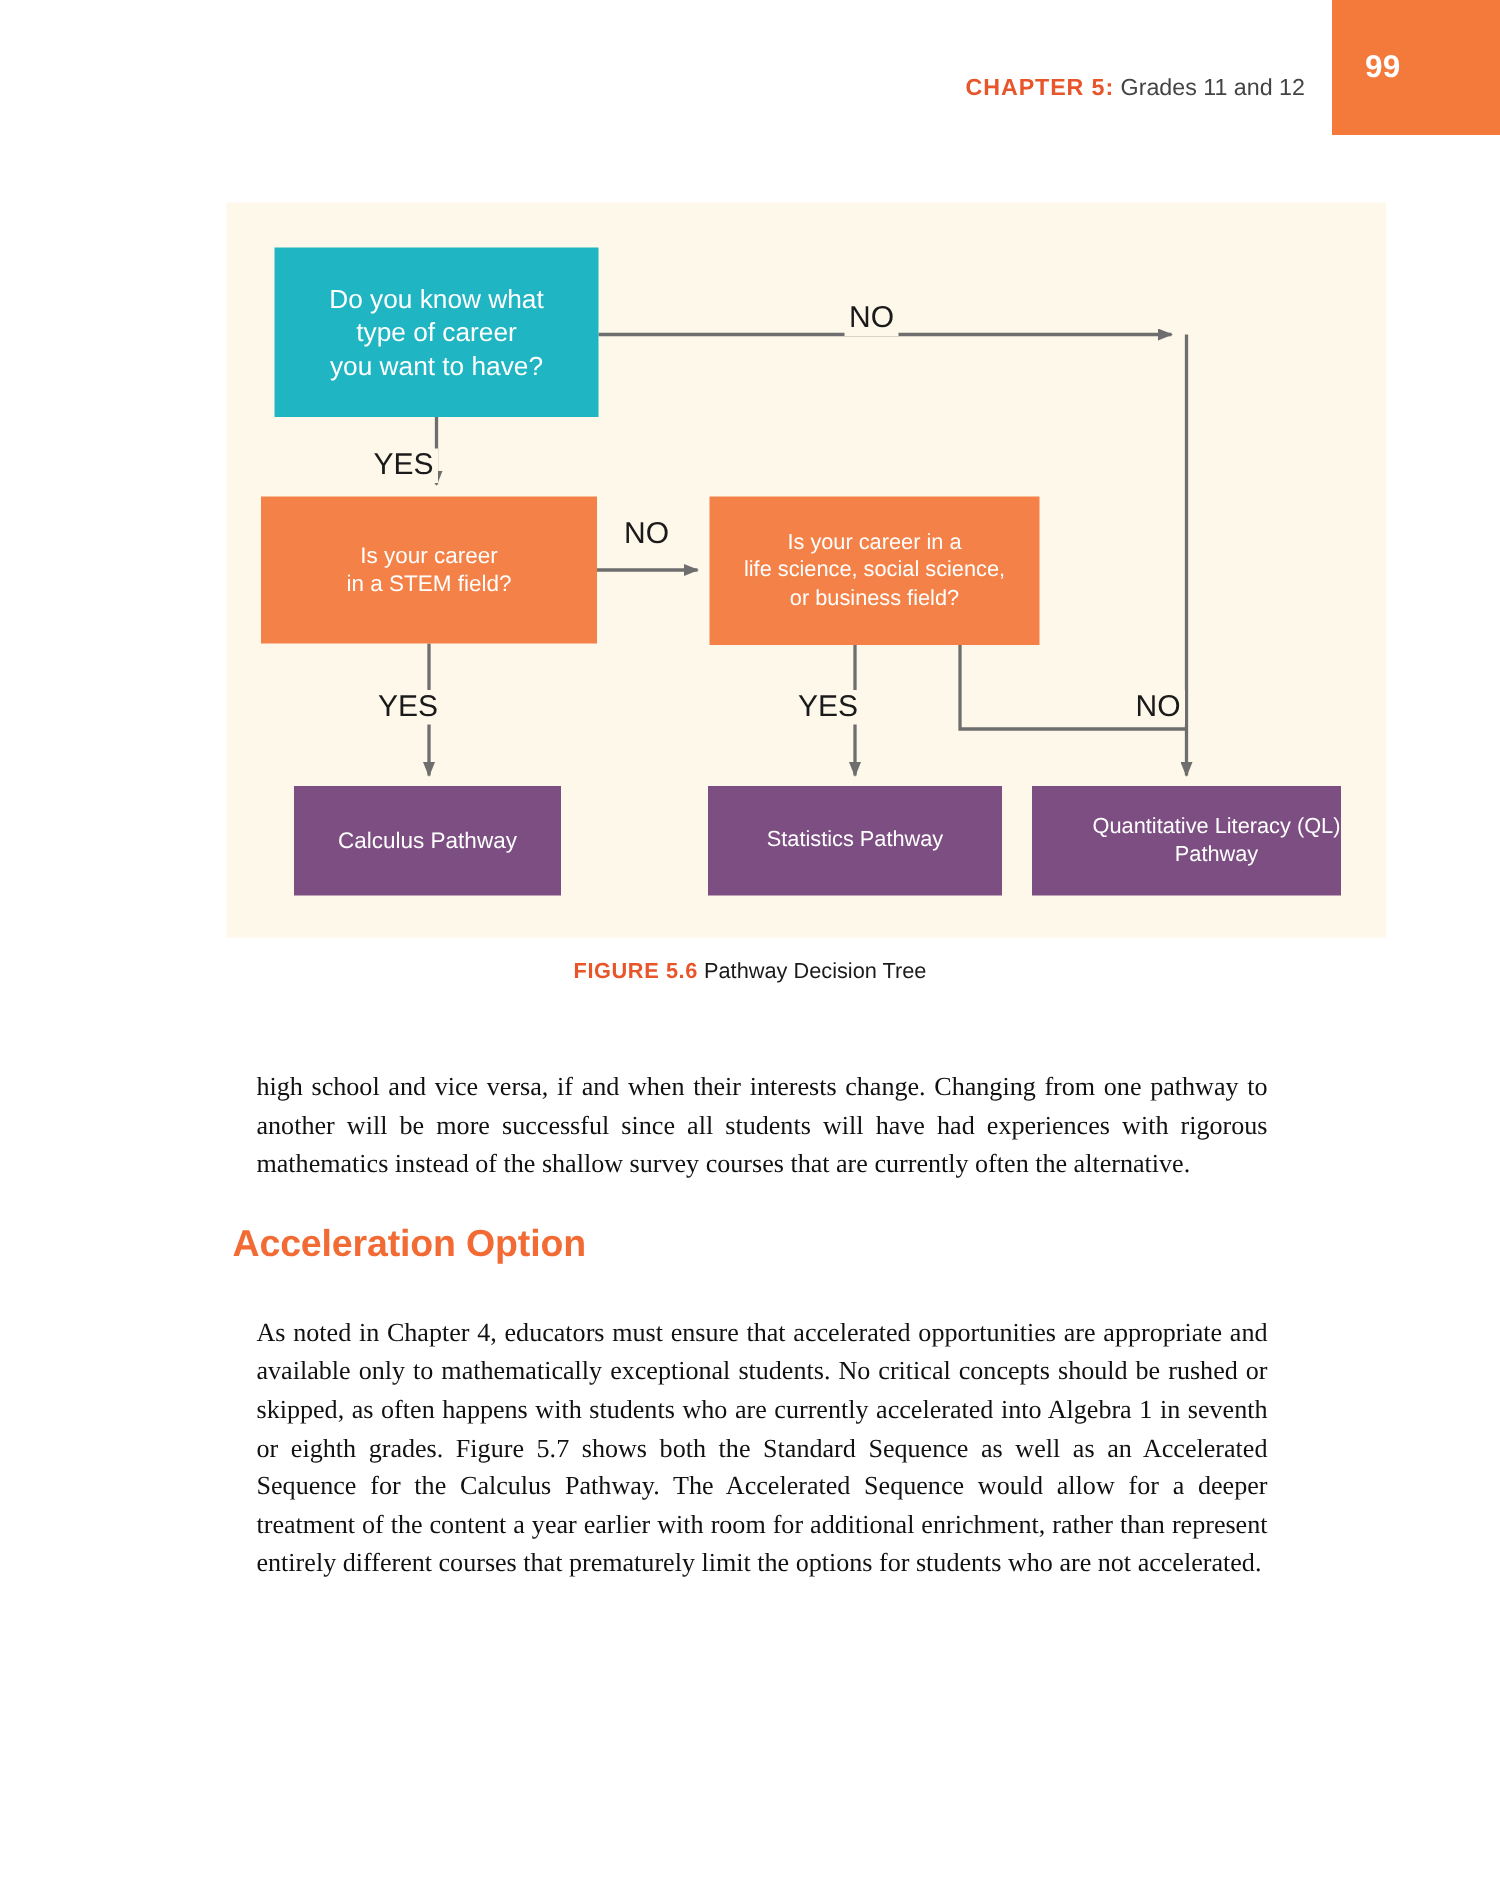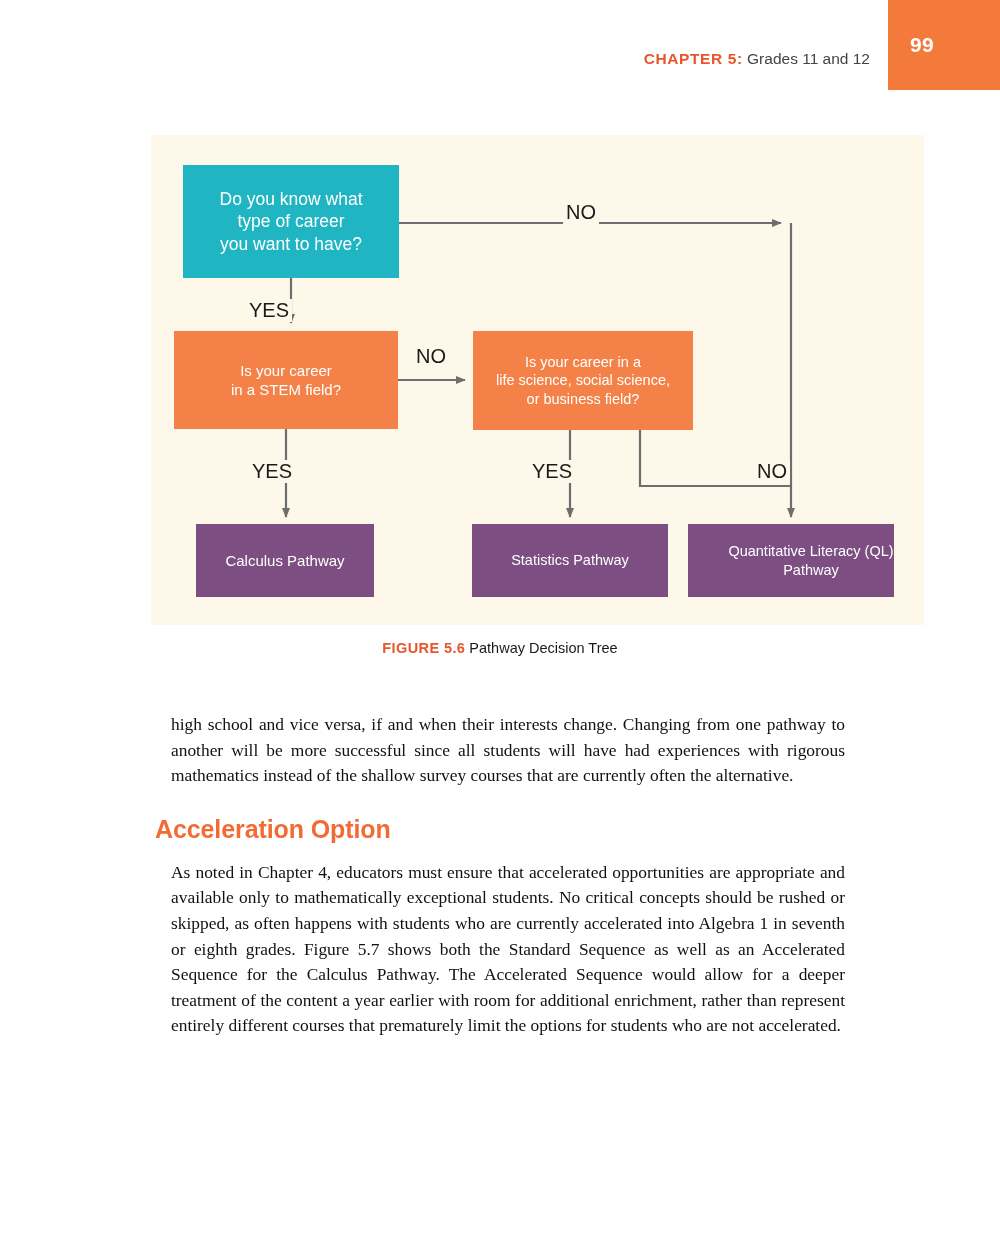--- a/index.html
+++ b/index.html
@@ -171,21 +171,21 @@
     color: #111111;
     text-align: justify;
     margin: 0 0 22px 16px;
     hyphens: none;
   }
   #section-heading {
     font-family: "Liberation Sans", sans-serif;
     font-size: 25px;
     font-weight: bold;
     color: #F26B35;
-    margin: 26px 0 16px 0;
+    margin: 26px 0 32px 0;
     letter-spacing: -.1px;
   }
 </style>
 </head>
 <body>
 
 <div id="header-bar">
   <div id="running-head">
     <span class="chapter-label">CHAPTER 5:</span>
     <span class="chapter-title">Grades 11 and 12</span>

